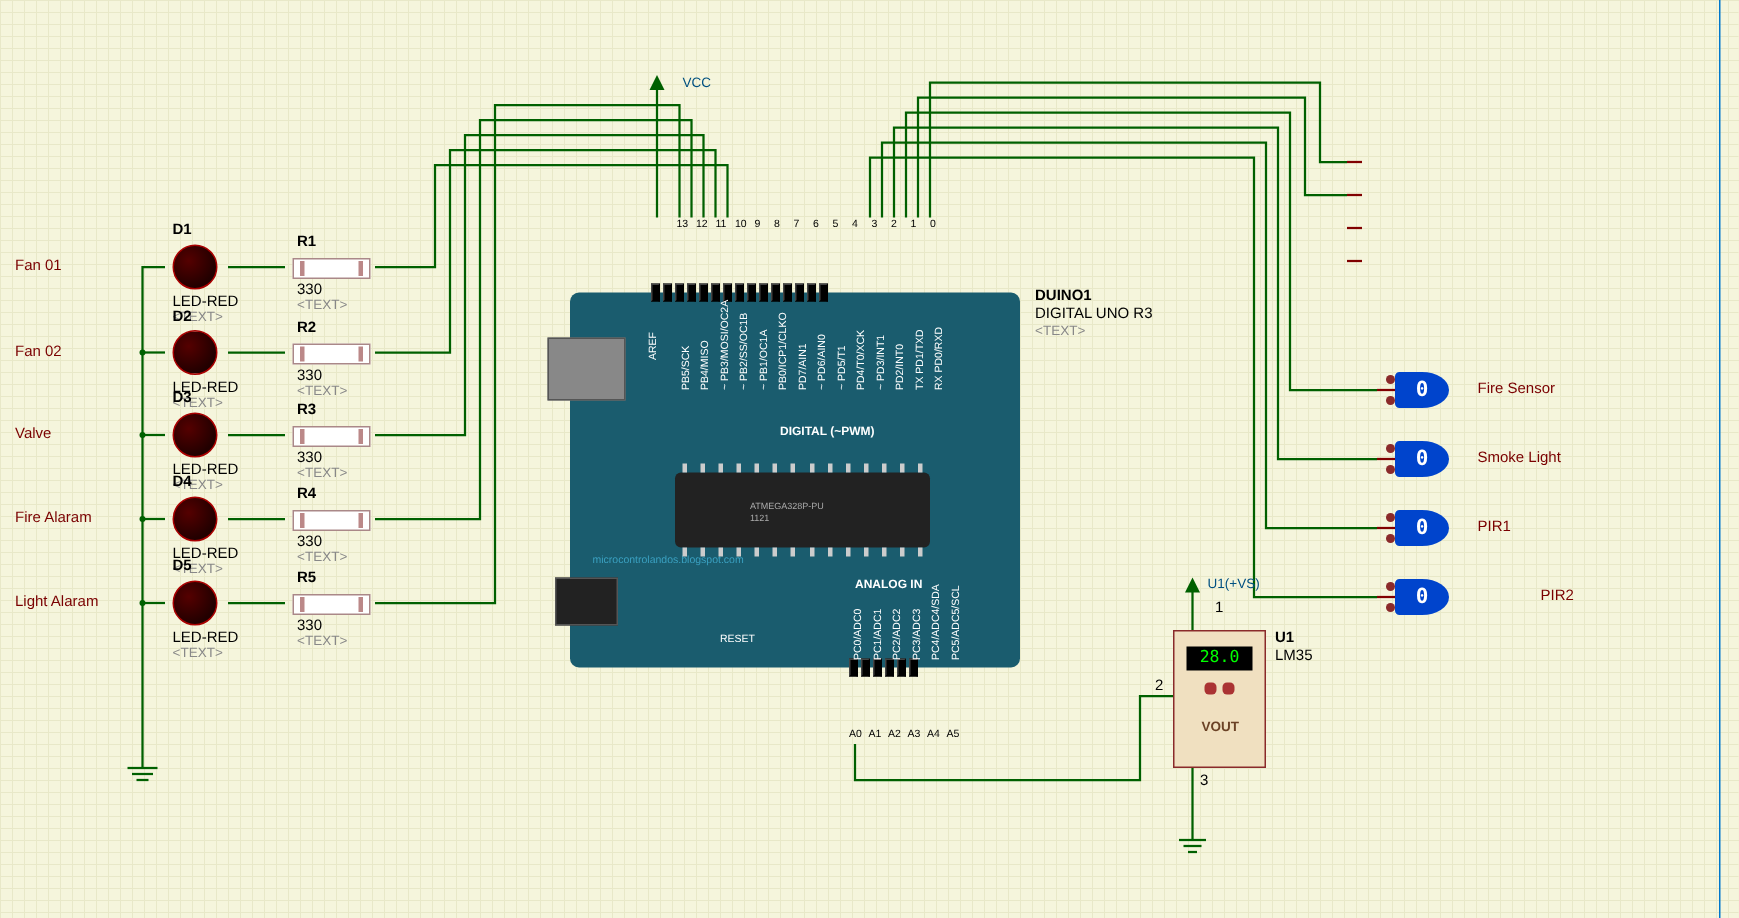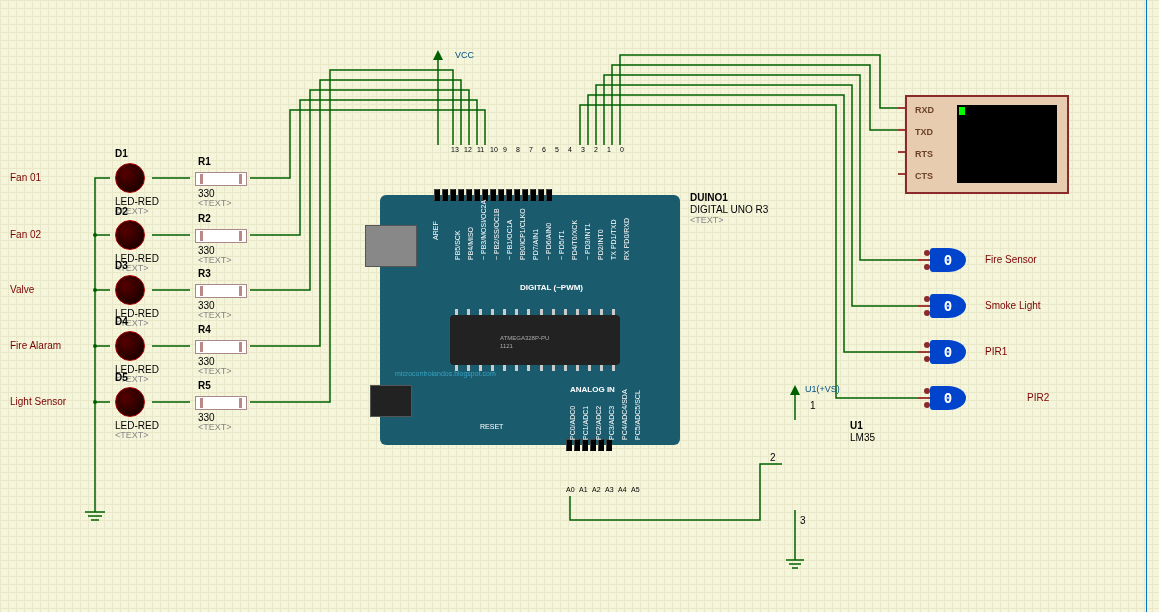--- a/index.html
+++ b/index.html
@@ -162,21 +162,21 @@
         <circle cx="95" cy="290" r="2"></circle>
       <circle cx="95" cy="346" r="2"></circle>
         <circle cx="95" cy="402" r="2"></circle>
     </g>
   </svg>
 
   <div class="lbl" style="left:10px;top:172px">Fan 01</div>
   <div class="lbl" style="left:10px;top:229px">Fan 02</div>
   <div class="lbl" style="left:10px;top:284px">Valve</div>
   <div class="lbl" style="left:10px;top:340px">Fire Alaram</div>
-  <div class="lbl" style="left:10px;top:396px">Light Sensor</div>
+  <div class="lbl" style="left:10px;top:396px">Light Alaram</div>
 
   <div class="led-block" style="left:115px; top:163px">
       <div class="led-circle"></div>
     </div>
   <div class="lbl-id" style="left:115px; top:148px">D1</div>
   <div class="lbl-val" style="left:115px; top:196px">LED-RED</div>
   <div class="lbl-text" style="left:115px; top:206px">&lt;TEXT&gt;</div>
 
   <div class="led-block" style="left:115px; top:220px">
       <div class="led-circle"></div>
@@ -366,40 +366,37 @@
     </div>
   <div id="apin-alts">
       <div class="vpin-lbl-rot" style="left: 569px; top: 440px;">PC0/ADC0</div>
       <div class="vpin-lbl-rot" style="left: 582px; top: 440px;">PC1/ADC1</div>
       <div class="vpin-lbl-rot" style="left: 595px; top: 440px;">PC2/ADC2</div>
       <div class="vpin-lbl-rot" style="left: 608px; top: 440px;">PC3/ADC3</div>
       <div class="vpin-lbl-rot" style="left: 621px; top: 440px;">PC4/ADC4/SDA</div>
       <div class="vpin-lbl-rot" style="left: 634px; top: 440px;">PC5/ADC5/SCL</div>
     </div>
 
-  <div class="terminal">
-    <div class="term-screen">
-      <div class="term-cursor"></div>
-    </div>
-    <div class="term-pin" style="left:8px;top:8px">RXD</div>
-    <div class="term-pin" style="left:8px;top:30px">TXD</div>
-    <div class="term-pin" style="left:8px;top:52px">RTS</div>
-    <div class="term-pin" style="left:8px;top:74px">CTS</div>
-  </div>
 
   <div class="logic" style="left:930px; top:248px">0</div>
   <div class="logic" style="left:930px; top:294px">0</div>
   <div class="logic" style="left:930px; top:340px">0</div>
   <div class="logic" style="left:930px; top:386px">0</div>
 
   <div class="lbl" style="left:985px; top:254px">Fire Sensor</div>
   <div class="lbl" style="left:985px; top:300px">Smoke Light</div>
   <div class="lbl" style="left:985px; top:346px">PIR1</div>
   <div class="lbl" style="left:1027px; top:392px">PIR2</div>
 
   <div class="lbl-blue" style="left:805px; top:384px">U1(+VS)</div>
+  <div class="lm35">
+    <div class="lm35-disp">28.0</div>
+    <div class="lm35-btn" style="top:34px;left:20px"></div>
+    <div class="lm35-btn" style="top:34px;left:32px"></div>
+    <div class="lm35-txt" style="left:18px; top:58px">VOUT</div>
+  </div>
   <div class="lbl-val" style="left:810px; top:400px">1</div>
   <div class="lbl-val" style="left:770px; top:452px">2</div>
   <div class="lbl-val" style="left:800px; top:515px">3</div>
   <div class="lbl-id" style="left:850px; top:420px">U1</div>
   <div class="lbl-val" style="left:850px; top:432px">LM35</div>
 
 </div>
 
 </body></html>

